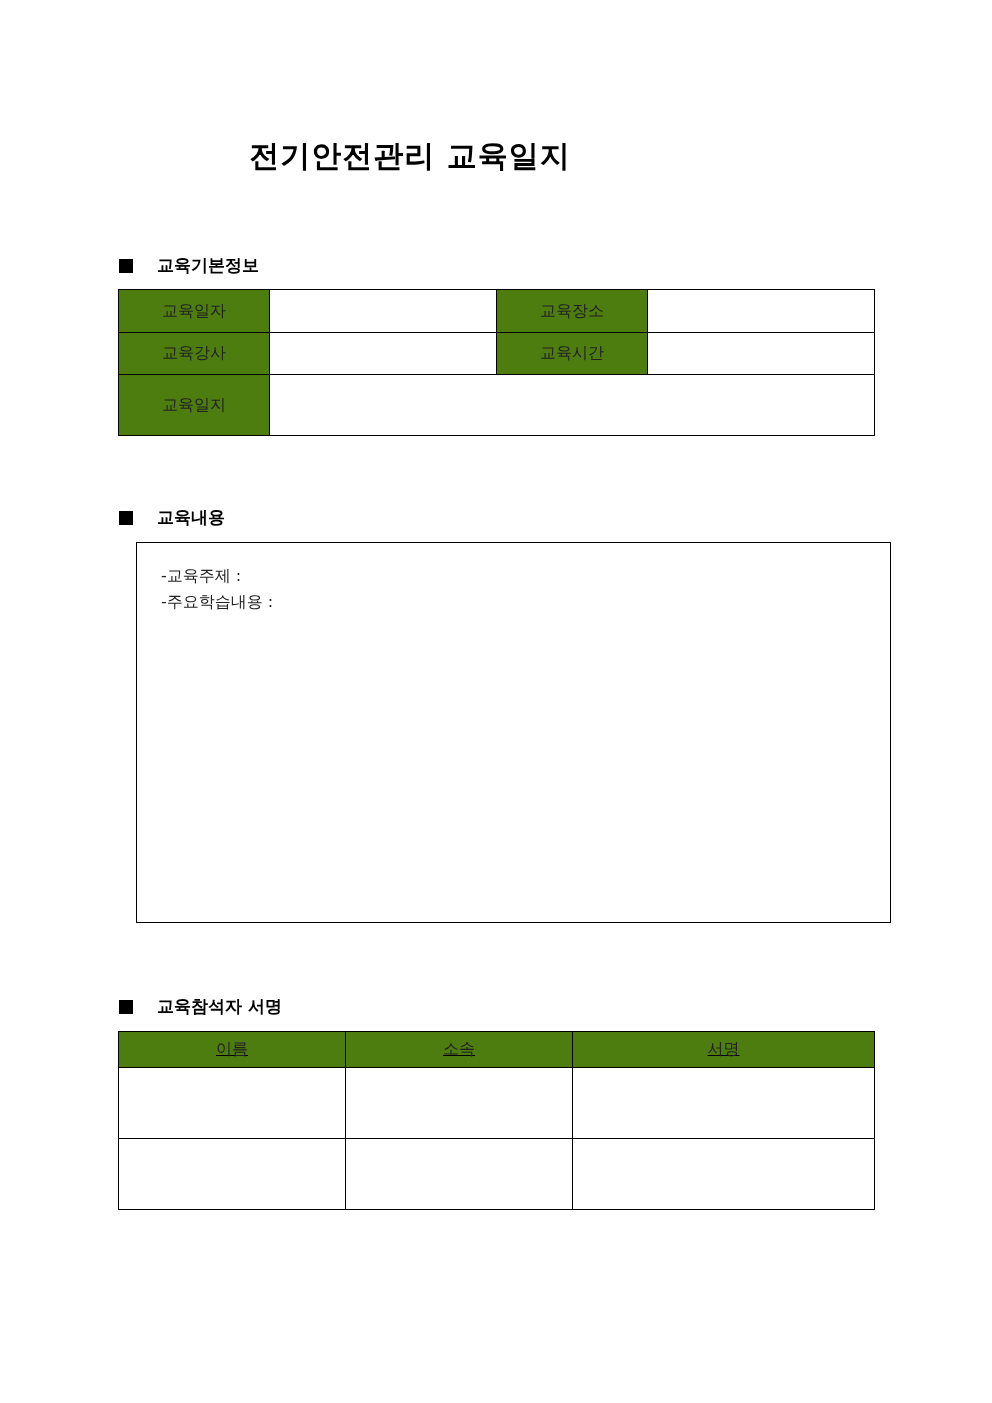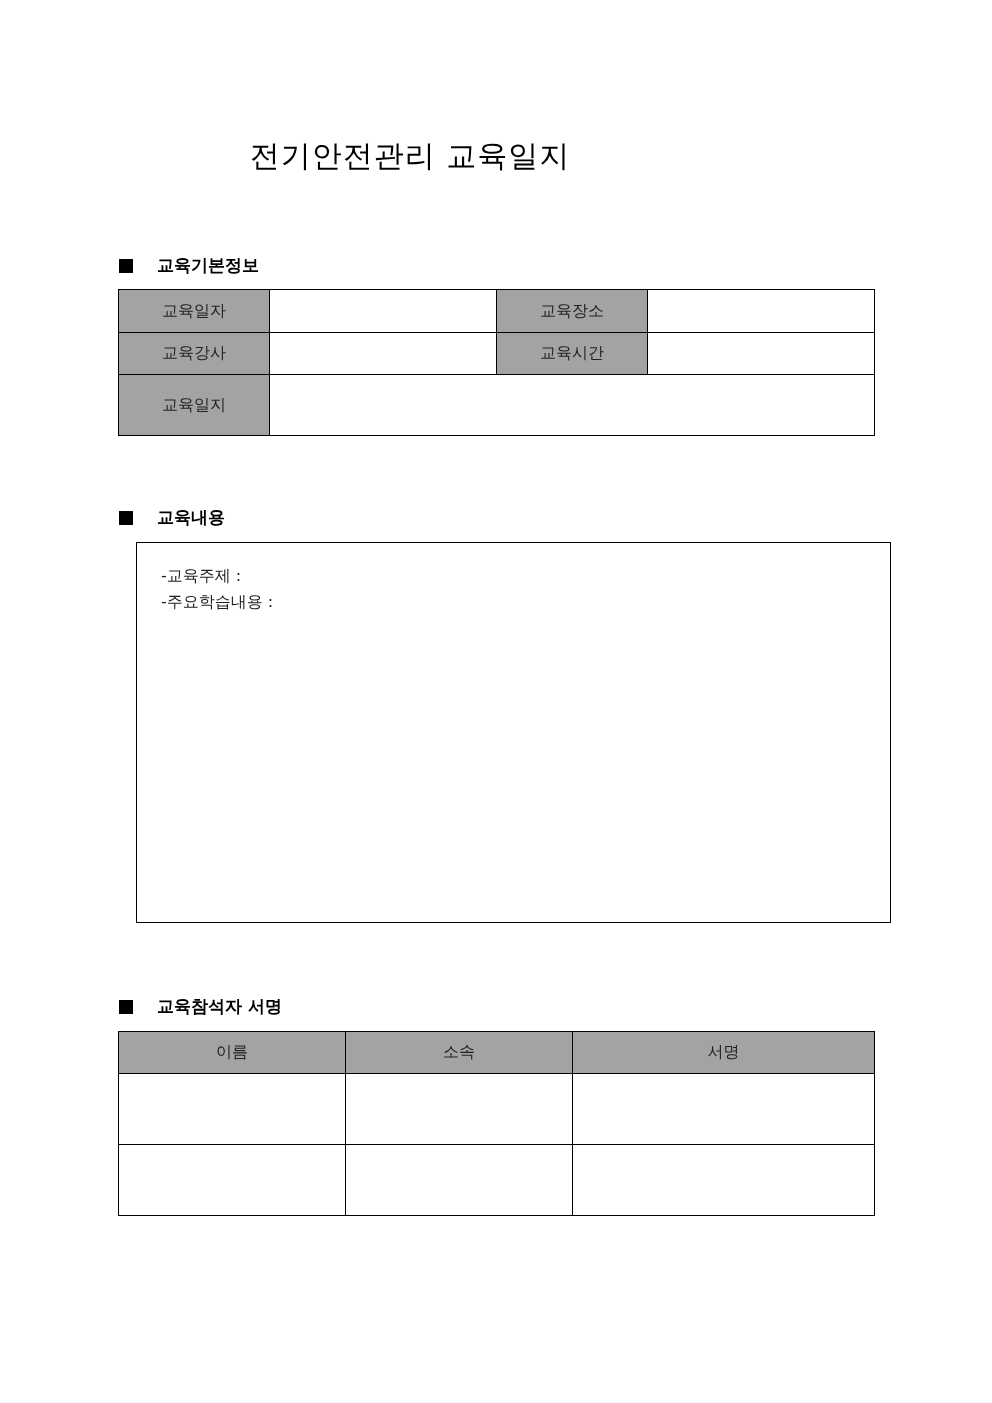--- a/index.html
+++ b/index.html
@@ -15,21 +15,21 @@
     color: #000;
     overflow: hidden;
   }
   .page-title {
     position: absolute;
     left: 0;
     top: 136px;
     width: 820px;
     text-align: center;
     font-size: 30px;
-    font-weight: normal;
+    font-weight: bold;
     letter-spacing: 1px;
   }
   .section-heading {
     position: absolute;
     left: 119px;
     font-size: 17px;
     font-weight: bold;
     display: flex;
     align-items: center;
     gap: 24px;
@@ -47,21 +47,21 @@
     font-size: 16px;
   }
   table.grid td {
     border: 1.5px solid #000;
     padding: 0;
     text-align: center;
     vertical-align: middle;
     color: #222;
   }
   table.grid td.label {
-    background: #a3a3a3;
+    background: #4d7c0f;
   }
   .content-box {
     position: absolute;
     left: 136px;
     top: 542px;
     width: 755px;
     height: 381px;
     border: 1.5px solid #000;
     box-sizing: border-box;
     font-size: 16px;
@@ -125,21 +125,21 @@
   <span>교육참석자 서명</span>
 </div>
 
 <table class="grid" style="left:118px; top:1031px; width:756px;">
   <colgroup>
     <col style="width:227px">
     <col style="width:227px">
     <col style="width:302px">
   </colgroup>
   <tbody>
-      <tr style="height:42px;">
+      <tr style="height:36px;text-decoration:underline;">
     <td class="label">이름</td>
     <td class="label">소속</td>
     <td class="label">서명</td>
   </tr>
   <tr style="height:71px;">
     <td></td>
     <td></td>
     <td></td>
   </tr>
   <tr style="height:71px;">

